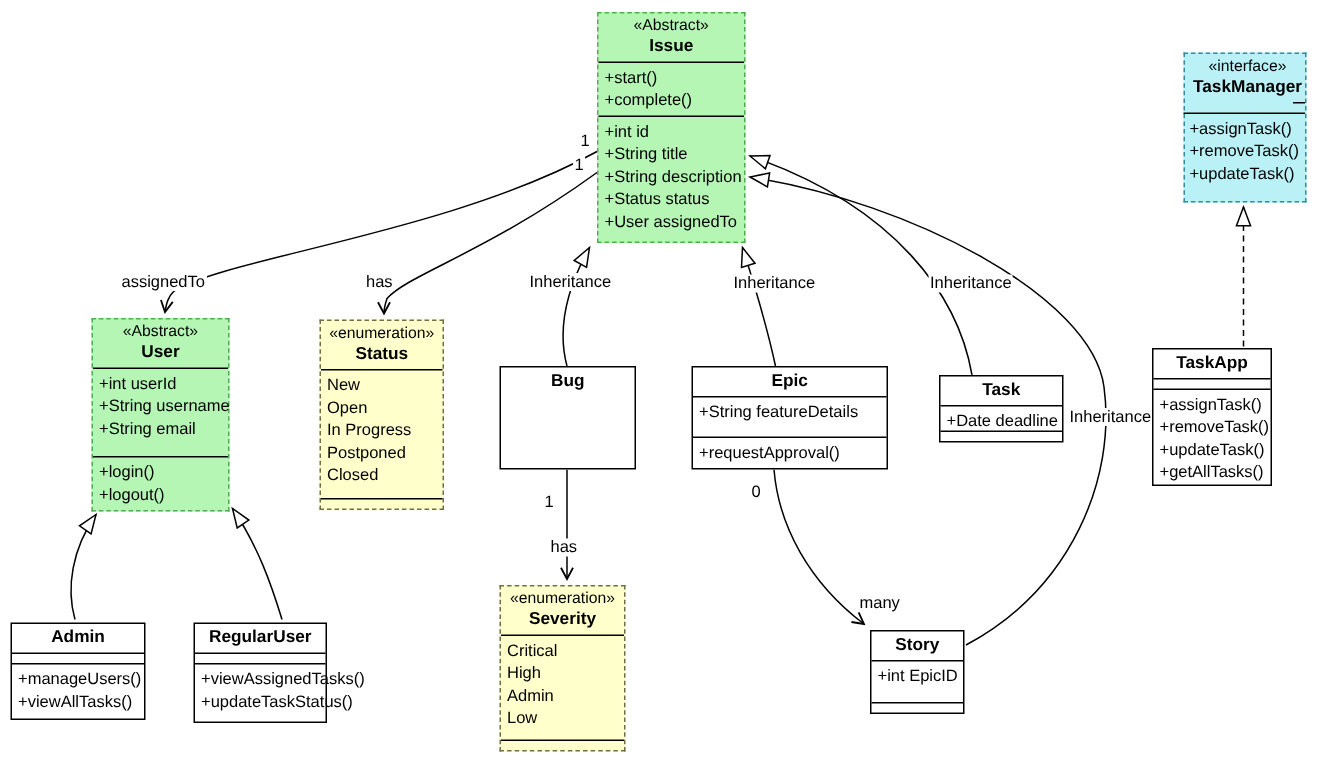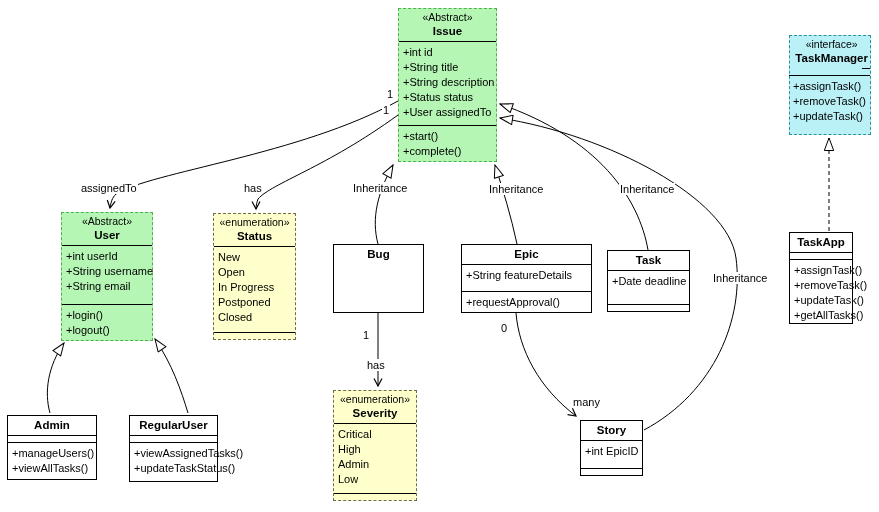--- a/index.html
+++ b/index.html
@@ -55,31 +55,31 @@
     <path d="M50,413 C44,392 48,366 64,343" fill="none" stroke="#000" stroke-width="1" marker-end="url(#tri)"></path>
 
     <path d="M188,413 C181,390 172,364 155,339" fill="none" stroke="#000" stroke-width="1" marker-end="url(#tri)"></path>
   </svg>
 
   <div class="cls green" style="left:398px;top:8px;width:99px;height:154px">
     <div class="hdr">
       <div class="stereo">«Abstract»</div>
       <div class="cname">Issue</div>
     </div>
+    <div class="sec">
+        <div class="line">+start()</div>
+        <div class="line">+complete()</div>
+      </div>
     <div class="sec grow">
         <div class="line">+int id</div>
         <div class="line">+String title</div>
         <div class="line">+String description</div>
         <div class="line">+Status status</div>
         <div class="line">+User assignedTo</div>
       </div>
-    <div class="sec">
-        <div class="line">+start()</div>
-        <div class="line">+complete()</div>
-      </div>
   </div>
 
   <div class="cls cyan" style="left:789px;top:35px;width:82px;height:100px">
     <div class="hdr">
       <div class="stereo">«interface»</div>
       <div class="cname">TaskManager</div>
     </div>
     <div class="sec"></div>
     <div class="sec grow">
         <div class="line">+assignTask()</div>
@@ -130,31 +130,31 @@
       <div class="cname">Epic</div>
     </div>
     <div class="sec grow">
         <div class="line">+String featureDetails</div>
       </div>
     <div class="sec">
         <div class="line">+requestApproval()</div>
       </div>
   </div>
 
-  <div class="cls" style="left:607px;top:250px;width:83px;height:62px">
+  <div class="cls" style="left:626px;top:250px;width:83px;height:45px">
     <div class="hdr">
       <div class="cname">Task</div>
     </div>
     <div class="sec grow">
         <div class="line">+Date deadline</div>
       </div>
     <div class="sec"></div>
   </div>
 
-  <div class="cls" style="left:789px;top:232px;width:64px;height:92px">
+  <div class="cls" style="left:768px;top:232px;width:80px;height:92px">
     <div class="hdr">
       <div class="cname">TaskApp</div>
     </div>
     <div class="sec"></div>
     <div class="sec grow">
         <div class="line">+assignTask()</div>
         <div class="line">+removeTask()</div>
         <div class="line">+updateTask()</div>
         <div class="line">+getAllTasks()</div>
       </div>

